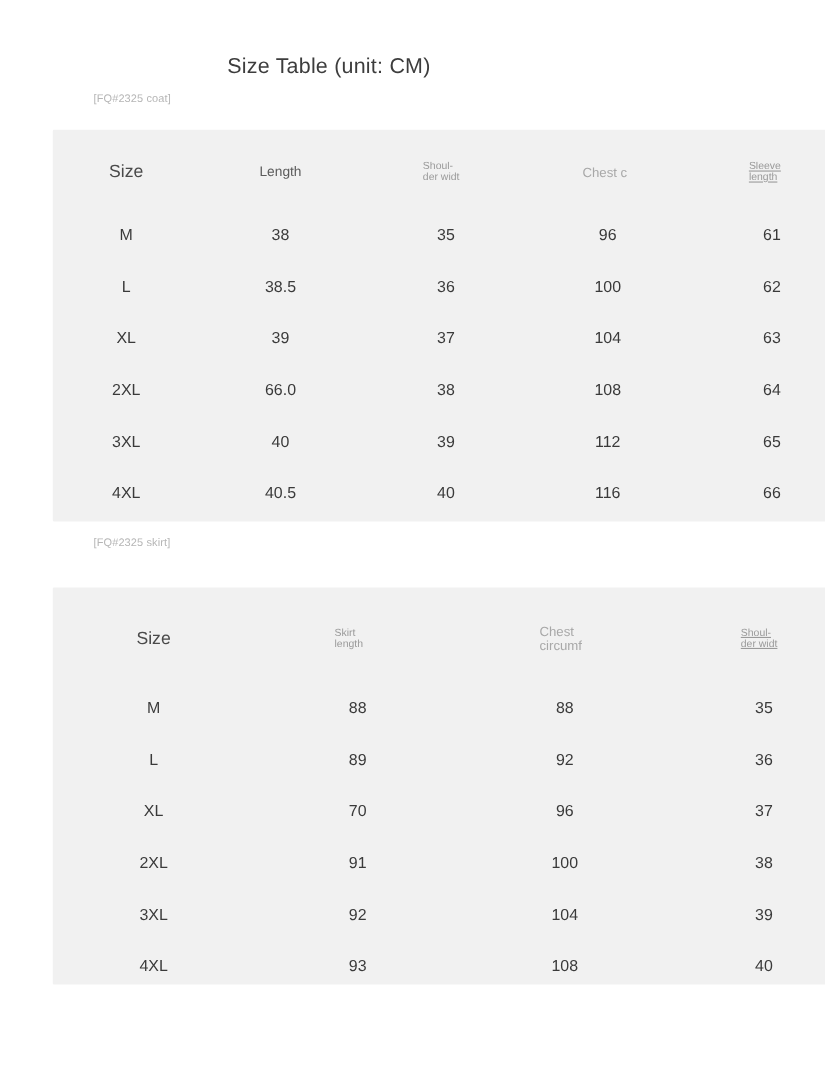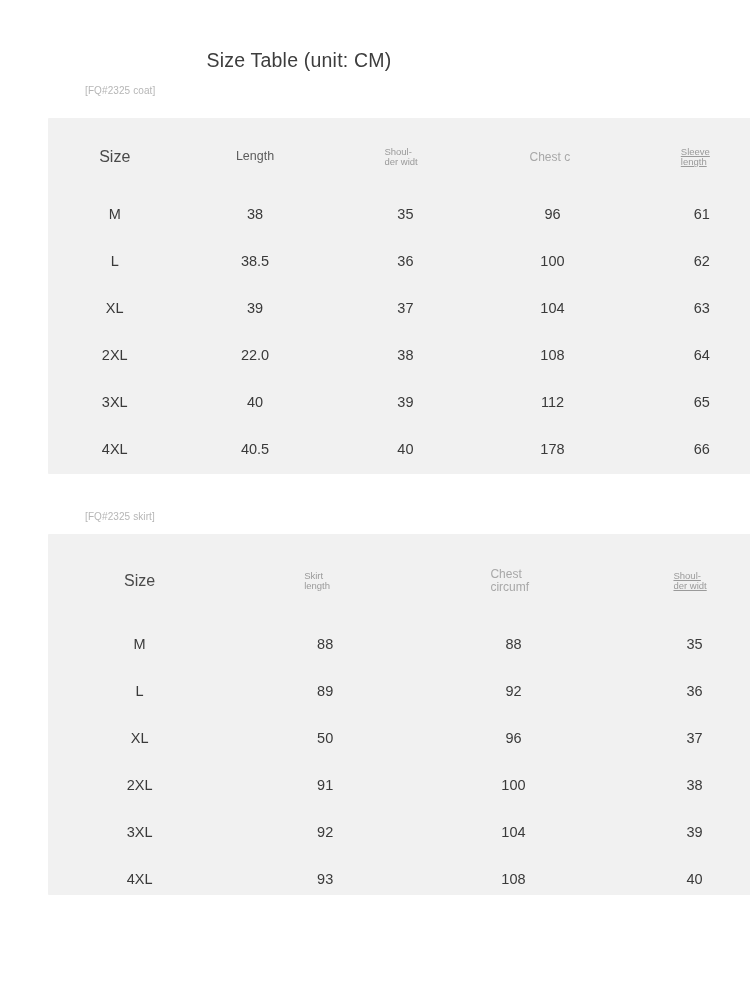--- a/index.html
+++ b/index.html
@@ -39,21 +39,21 @@
   
   .section-label {
     position: absolute;
     left: 85px;
     font-size: 10px;
     color: #b6b6b6;
     font-weight: 400;
     letter-spacing: 0.1px;
   }
   .label-coat  { top: 85px; }
-  .label-skirt { top: 511px; }
+  .label-skirt { top: 488px; }
 
   
   .card {
     position: absolute;
     left: 48px;
     width: 733px;
     background: #f1f1f1;
     border-radius: 1px;
     box-sizing: border-box;
   }
@@ -181,37 +181,37 @@
         </tr>
         <tr class="data-row">
           <td class="cell">XL</td>
           <td class="cell">39</td>
           <td class="cell">37</td>
           <td class="cell">104</td>
           <td class="cell">63</td>
         </tr>
         <tr class="data-row">
           <td class="cell">2XL</td>
-          <td class="cell">22.0</td>
+          <td class="cell">66.0</td>
           <td class="cell">38</td>
           <td class="cell">108</td>
           <td class="cell">64</td>
         </tr>
         <tr class="data-row">
           <td class="cell">3XL</td>
           <td class="cell">40</td>
           <td class="cell">39</td>
           <td class="cell">112</td>
           <td class="cell">65</td>
         </tr>
         <tr class="data-row">
           <td class="cell">4XL</td>
           <td class="cell">40.5</td>
           <td class="cell">40</td>
-          <td class="cell">178</td>
+          <td class="cell">116</td>
           <td class="cell">66</td>
         </tr>
       </tbody>
     </table>
   </div>
 
   <div class="section-label label-skirt">[FQ#2325 skirt]</div>
 
   <div class="card card-skirt">
     <table class="size-table">
@@ -242,21 +242,21 @@
           <td class="cell">35</td>
         </tr>
         <tr class="data-row">
           <td class="cell">L</td>
           <td class="cell">89</td>
           <td class="cell">92</td>
           <td class="cell">36</td>
         </tr>
         <tr class="data-row">
           <td class="cell">XL</td>
-          <td class="cell">50</td>
+          <td class="cell">70</td>
           <td class="cell">96</td>
           <td class="cell">37</td>
         </tr>
         <tr class="data-row">
           <td class="cell">2XL</td>
           <td class="cell">91</td>
           <td class="cell">100</td>
           <td class="cell">38</td>
         </tr>
         <tr class="data-row">

